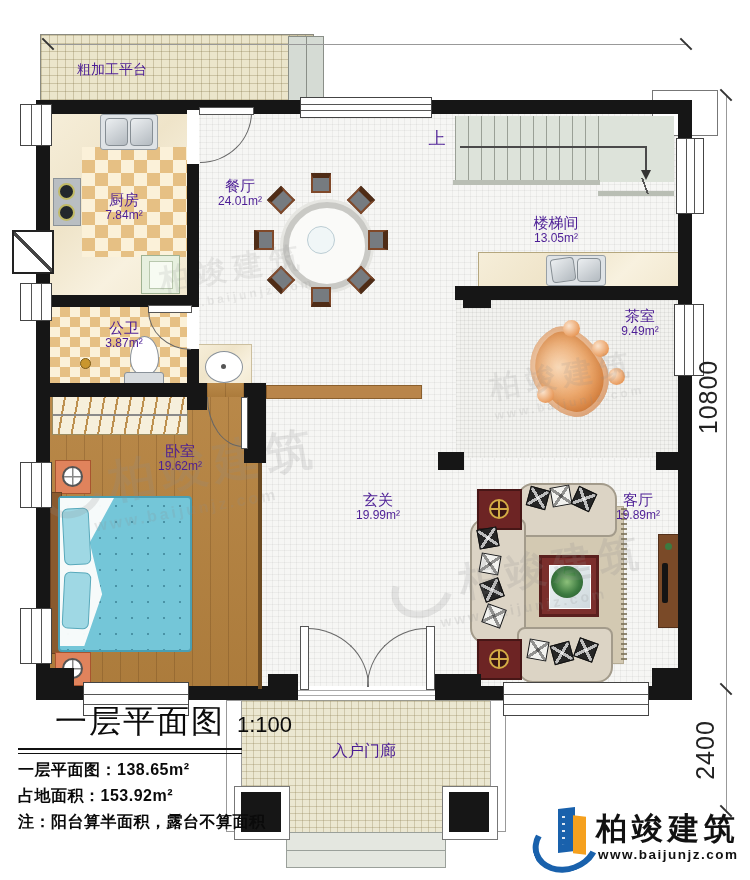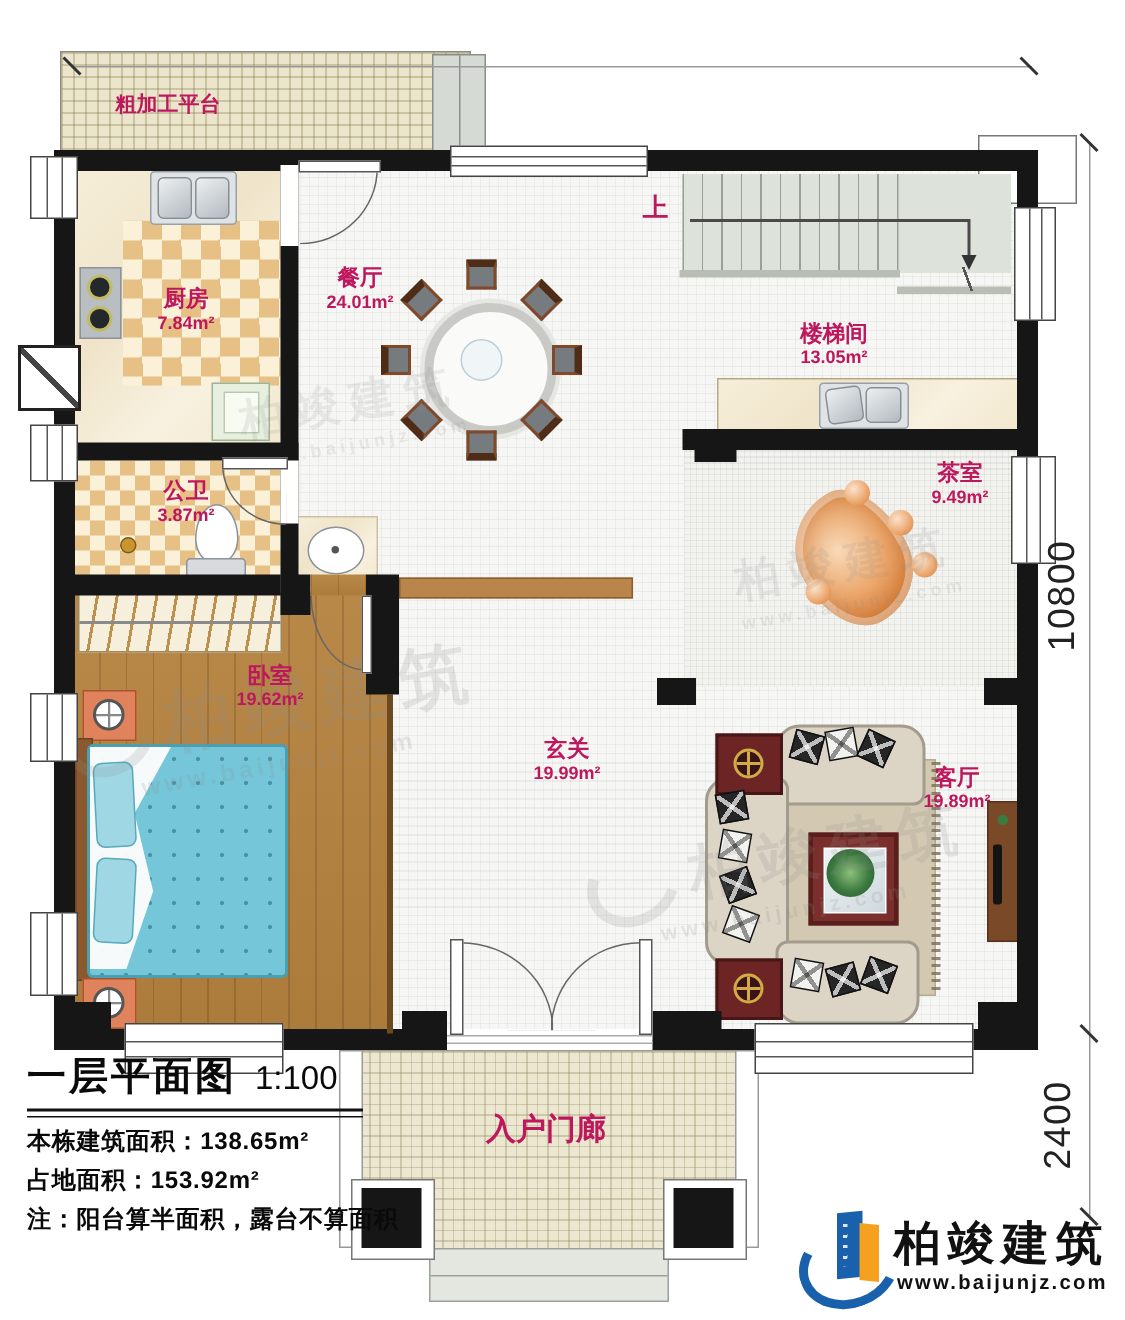--- a/index.html
+++ b/index.html
@@ -18,21 +18,21 @@
   .plat{position:absolute;background-color:#ebe5cb;background-image:repeating-linear-gradient(rgba(130,115,70,.3) 0 1px,transparent 1px 8px),repeating-linear-gradient(90deg,rgba(130,115,70,.3) 0 1px,transparent 1px 8px);border:1px solid #8a8a80;z-index:2;}
   .porch{position:absolute;background-color:#ebe7d1;background-image:repeating-linear-gradient(rgba(140,125,80,.3) 0 1px,transparent 1px 7px),repeating-linear-gradient(90deg,rgba(140,125,80,.3) 0 1px,transparent 1px 7px);border:1px solid #9a9a90;z-index:2;}
   .winh{position:absolute;background-color:#fff;background-image:linear-gradient(#555,#555),linear-gradient(#555,#555);background-size:100% 1px;background-repeat:no-repeat;background-position:0 35%,0 68%;border:1px solid #444;z-index:34;}
   .winv{position:absolute;background-color:#fff;background-image:linear-gradient(#555,#555),linear-gradient(#555,#555);background-size:1px 100%;background-repeat:no-repeat;background-position:35% 0,68% 0;border:1px solid #444;z-index:34;}
   .leaf{position:absolute;background:#fff;border:1px solid #555;z-index:36;}
   .arc{position:absolute;border:0 solid #666;z-index:35;}
   .arcBR{border-right-width:1.5px;border-bottom-width:1.5px;border-radius:0 0 100% 0;}
   .arcBL{border-left-width:1.5px;border-bottom-width:1.5px;border-radius:0 0 0 100%;}
   .arcTR{border-top-width:1.5px;border-right-width:1.5px;border-radius:0 100% 0 0;}
   .arcTL{border-top-width:1.5px;border-left-width:1.5px;border-radius:100% 0 0 0;}
-  .lbl{position:absolute;text-align:center;color:#be185d;font-weight:bold;line-height:1.12;white-space:nowrap;z-index:50;transform:translateX(-50%);}
+  .lbl{position:absolute;text-align:center;color:#4c1d95;font-weight:normal;line-height:1.12;white-space:nowrap;z-index:50;transform:translateX(-50%);}
   .lbl .nm{font-size:15px;display:block;}
   .lbl .ar{font-size:12px;display:block;}
   .furn{position:absolute;z-index:10;}
   .chair{position:absolute;width:20px;height:20px;background:#767b80;border:2px solid #80492a;border-top:5px solid #4f2c16;box-sizing:border-box;z-index:11;}
   .stairs{position:absolute;background-color:#dde3da;background-image:repeating-linear-gradient(90deg,#9aa096 0 1px,transparent 1px 13px);z-index:8;}
   .landing{position:absolute;background:#dde3da;border-left:1px solid #9aa096;z-index:9;}
   .sgray{position:absolute;background:#b9beb4;z-index:10;}
   .runline{position:absolute;background:#4a4a4a;z-index:12;}
   .basin{position:absolute;width:21px;height:26px;background:linear-gradient(145deg,#eceff1,#b3bac0);border:1px solid #868e94;border-radius:4px;}
   .burner{position:absolute;width:13px;height:13px;border-radius:50%;background:#23282c;border:2px solid #c2bb66;}
@@ -45,21 +45,21 @@
   .lamp{position:absolute;width:17px;height:17px;border:2px solid #555;border-radius:50%;background-color:#fff;background-image:linear-gradient(#888,#888),linear-gradient(90deg,#888,#888);background-size:1.5px 100%,100% 1.5px;background-position:center;background-repeat:no-repeat;}
   .tick{position:absolute;width:16px;height:2px;background:#333;transform:rotate(45deg);z-index:60;}
   .dimline{position:absolute;background:#999;z-index:59;}
   .dimtxt{position:absolute;color:#222;font-size:25px;letter-spacing:1px;z-index:60;display:flex;align-items:center;justify-content:center;}
   .wm{position:absolute;color:#8d8d8d;font-weight:bold;transform:rotate(-10deg);pointer-events:none;z-index:22;white-space:nowrap;}
   .wm .sw{display:inline-block;width:50px;height:40px;border:7px solid transparent;border-left-color:currentColor;border-bottom-color:currentColor;border-radius:50%;transform:rotate(-20deg);vertical-align:middle;margin-right:6px;}
   .wm .t1{display:inline-block;vertical-align:middle;letter-spacing:7px;}
   .wm .t2{display:block;letter-spacing:3px;text-align:center;}
   .tb{position:absolute;left:18px;top:700px;z-index:55;color:#0a0a0a;}
   .tb .row{display:flex;align-items:baseline;}
-  .tb .ttl{font-size:26px;font-weight:bold;letter-spacing:2px;}
+  .tb .ttl{font-size:32px;font-weight:normal;letter-spacing:2px;margin-left:37px;}
   .tb .scl{font-size:22px;margin-left:12px;}
   .tb .rule{width:224px;height:3px;border-top:2.5px solid #111;border-bottom:1px solid #111;margin:4px 0 6px 0;}
   .tb .ln{font-size:16px;font-weight:bold;margin-top:5px;letter-spacing:0.5px;}
   .logo{position:absolute;z-index:56;}
 </style>
 </head>
 <body>
 
 <div id="plan">
 
@@ -246,26 +246,26 @@
       <span class="ar">3.87m²</span>
     </div>
   <div class="lbl" style="left:180px;top:443px;">
       <span class="nm">卧室</span>
       <span class="ar">19.62m²</span>
     </div>
   <div class="lbl" style="left:378px;top:492px;">
       <span class="nm">玄关</span>
       <span class="ar">19.99m²</span>
     </div>
-  <div class="lbl" style="left:638px;top:492px;margin-top:19px;">
+  <div class="lbl" style="left:638px;top:492px;">
       <span class="nm">客厅</span>
       <span class="ar">19.89m²</span>
     </div>
   <div class="lbl" style="left:364px;top:742px;">
-      <span class="nm" style="font-size:20px;">入户门廊</span>
+      <span class="nm" style="font-size:16px;">入户门廊</span>
     </div>
 
   <div class="wm" style="left:40px;top:440px;opacity:.18;"><span class="sw"></span><span class="t1" style="font-size:46px;">柏竣建筑</span><span class="t2" style="font-size:16px;">www.baijunjz.com</span></div>
   <div class="wm" style="left:390px;top:545px;opacity:.18;"><span class="sw"></span><span class="t1" style="font-size:40px;">柏竣建筑</span><span class="t2" style="font-size:14px;">www.baijunjz.com</span></div>
   <div class="wm" style="left:490px;top:355px;opacity:.15;"><span class="t1" style="font-size:30px;">柏竣建筑</span><span class="t2" style="font-size:12px;">www.baijunjz.com</span></div>
   <div class="wm" style="left:160px;top:248px;opacity:.15;"><span class="t1" style="font-size:30px;">柏竣建筑</span><span class="t2" style="font-size:12px;">www.baijunjz.com</span></div>
 
   <div class="dimline" style="left:48px;top:44px;width:640px;height:1px;"></div>
   <div class="tick" style="left:40px;top:43px;"></div>
   <div class="tick" style="left:678px;top:43px;"></div>
@@ -280,21 +280,21 @@
   <div class="wall" style="left:241px;top:792px;width:40px;height:40px;"></div>
   <div class="abs" style="left:442px;top:786px;width:54px;height:52px;background:#fff;border:1px solid #777;z-index:28;"></div>
   <div class="wall" style="left:449px;top:792px;width:40px;height:40px;"></div>
 
   <div class="tb">
     <div class="row">
       <span class="ttl">一层平面图</span>
       <span class="scl">1:100</span>
     </div>
     <div class="rule"></div>
-    <div class="ln">本栋建筑面积：138.65m²</div>
+    <div class="ln">一层平面图：138.65m²</div>
     <div class="ln">占地面积：153.92m²</div>
     <div class="ln">注：阳台算半面积，露台不算面积</div>
   </div>
 
   <div class="logo" style="left:528px;top:800px;width:215px;height:72px;">
     <div class="abs" style="left:4px;top:16px;width:56px;height:44px;border:6px solid transparent;border-left-color:#1961ac;border-bottom-color:#1961ac;border-radius:50%;transform:rotate(-20deg);"></div>
     <div class="abs" style="left:30px;top:8px;width:17px;height:44px;background:#1961ac;transform:skewY(-6deg);background-image:repeating-linear-gradient(0deg,transparent 0 5px,rgba(255,255,255,.85) 5px 7px);background-size:3px 70%;background-repeat:no-repeat;background-position:4px 5px;"></div>
     <div class="abs" style="left:45px;top:16px;width:13px;height:38px;background:#f5a01e;transform:skewY(6deg);"></div>
     <div class="abs" style="left:68px;top:8px;font-size:31px;font-weight:bold;letter-spacing:5px;color:#111;">柏竣建筑</div>
     <div class="abs" style="left:70px;top:47px;font-size:13.5px;font-weight:bold;letter-spacing:1.5px;color:#111;">www.baijunjz.com</div>

